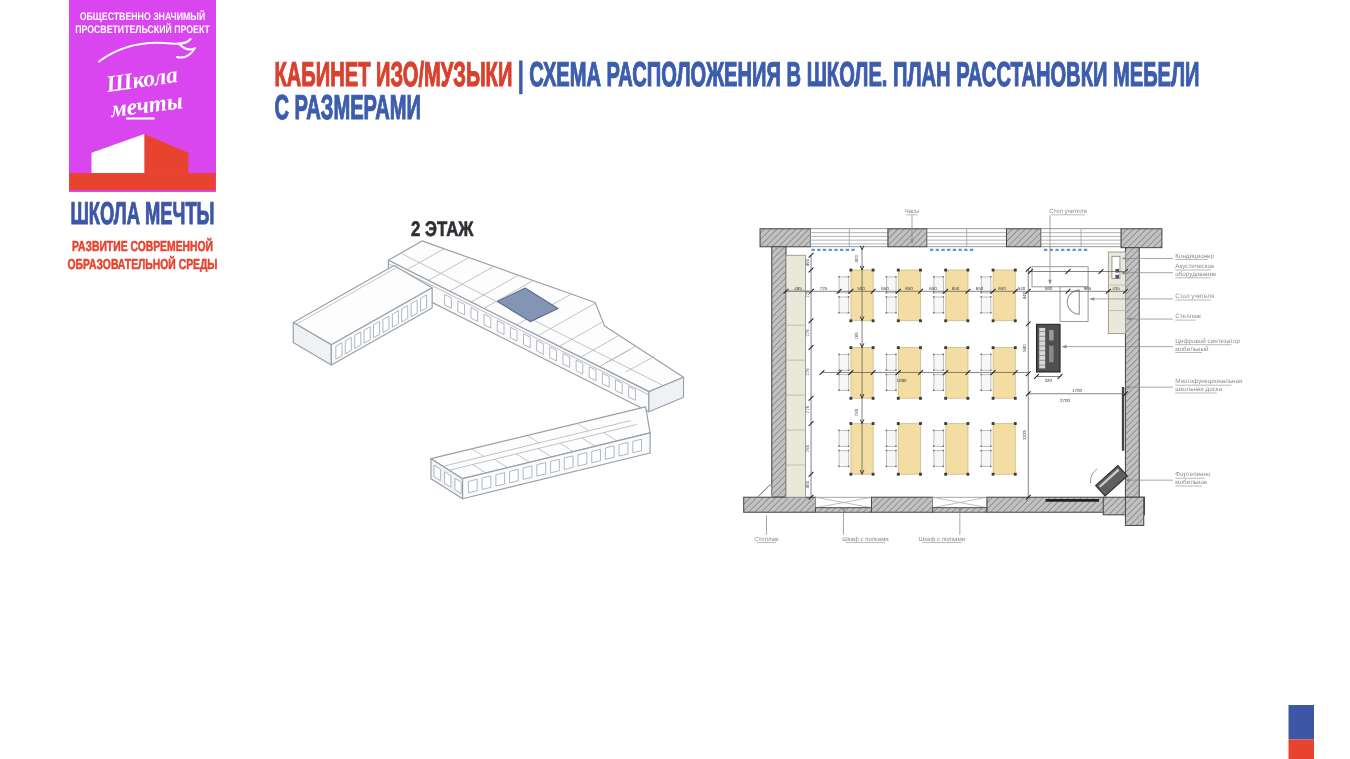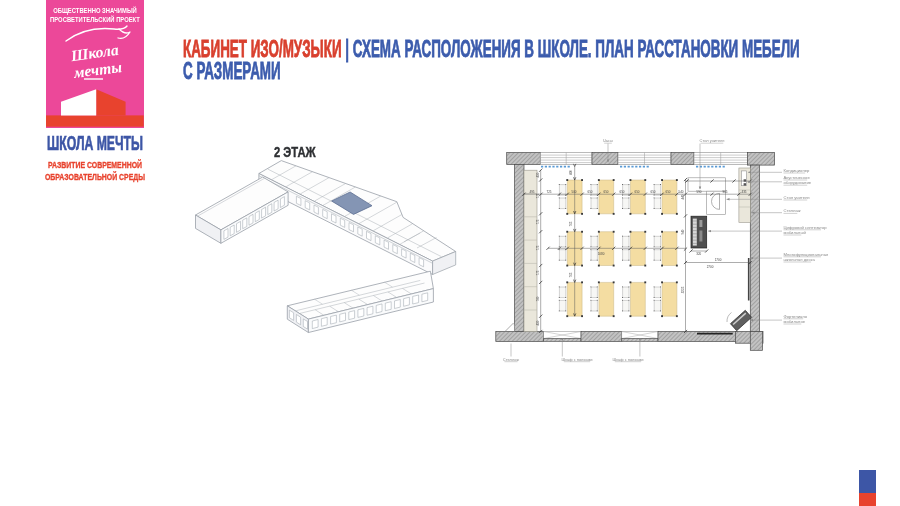--- a/index.html
+++ b/index.html
@@ -1,19 +1,19 @@
 <!DOCTYPE html>
 <html><head><meta charset="utf-8">
 <style>
 html,body{margin:0;padding:0;width:900px;height:506px;background:#ffffff;overflow:hidden;font-family:"Liberation Sans",sans-serif}
 div{font-family:"Liberation Sans",sans-serif}
 </style></head>
 <body>
 
-<div style="position:absolute;left:46px;top:0;width:97.7px;height:127.5px;background:#ec4899">
+<div style="position:absolute;left:46px;top:0;width:97.7px;height:127.5px;background:#d946ef">
 
 <div style="position:absolute;left:48.8px;top:6px;width:0;overflow:visible">
 <div style="width:120px;margin-left:-60px;text-align:center;color:#fff;font-weight:bold;font-size:7.3px;line-height:9.3px;transform:scaleX(0.80);white-space:nowrap">ОБЩЕСТВЕННО ЗНАЧИМЫЙ<br>ПРОСВЕТИТЕЛЬСКИЙ ПРОЕКТ</div>
     </div>
 
 <svg width="98" height="128" viewBox="0 0 98 128" style="position:absolute;left:0;top:0">
 <path d="M20,41 q20,-15 48,-12 q10,1 13,-3" fill="none" stroke="#ffffff" stroke-width="1.4" stroke-linecap="round"></path>
 <path d="M73,29 q6,6 11,3 q-5,8 -12,6" fill="none" stroke="#ffffff" stroke-width="1.3" stroke-linecap="round" stroke-linejoin="round"></path>
 <g transform="rotate(-8 49 55)">
         <text x="49" y="58" font-size="15.5" fill="#ffffff" text-anchor="middle" font-style="italic" font-weight="bold" font-family="Liberation Serif, serif">Школа</text>

